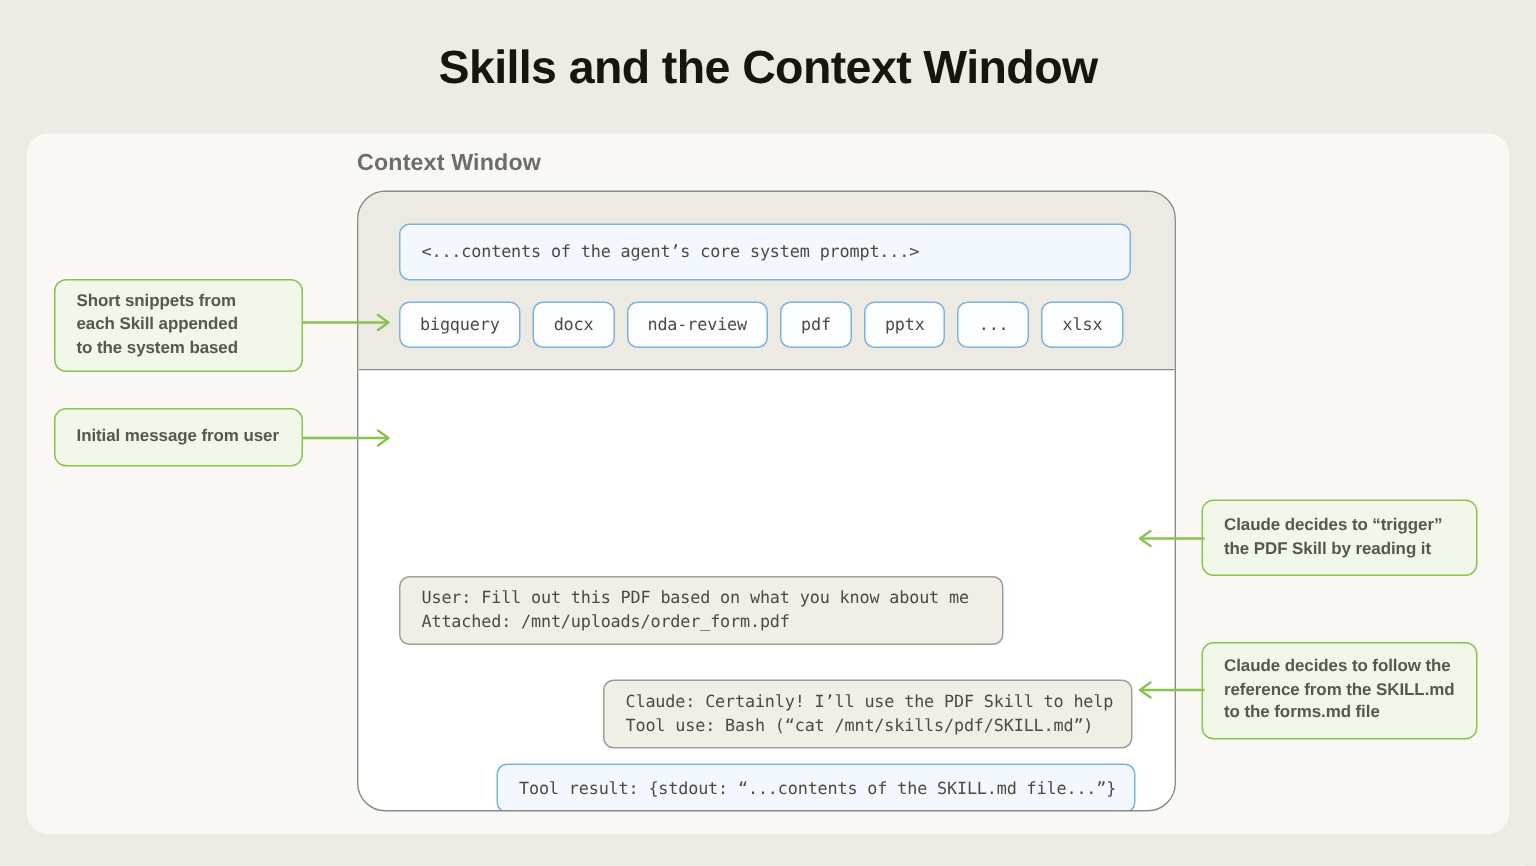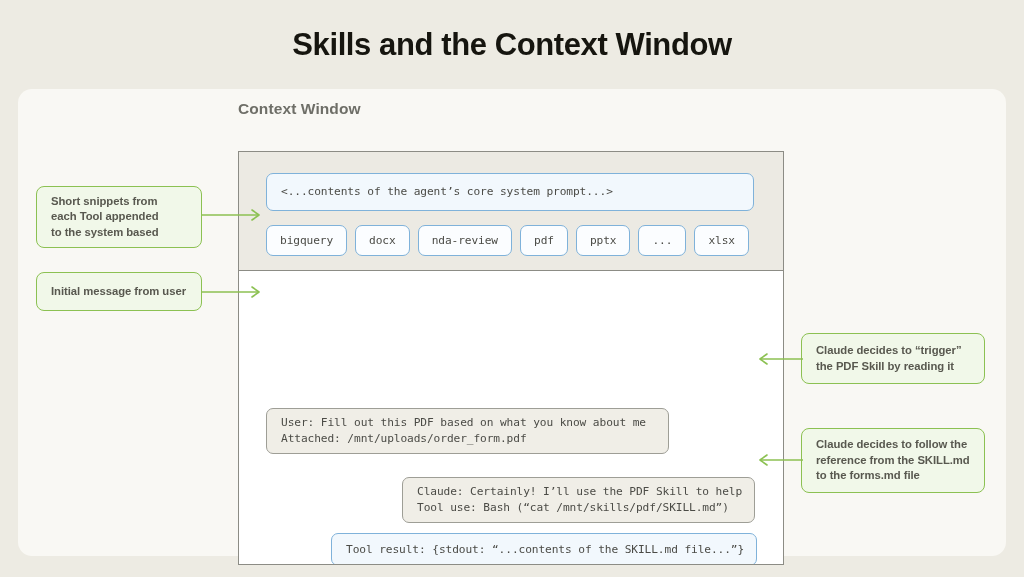--- a/index.html
+++ b/index.html
@@ -56,25 +56,24 @@
     color: #6E6E67;
     letter-spacing: 0.1px;
   }
   .context-window {
     position: absolute;
     left: 238px;
     top: 127px;
     width: 546px;
     height: 414px;
     border: 1.6px solid #8C8C85;
-    border-radius: 0;
+    border-radius: 19px;
     background: #FFFFFF;
     box-sizing: border-box;
     overflow: hidden;
-    margin-top: 24px;
   }
   .cw-system-zone {
     position: relative;
     background: #ECEAE3;
     border-bottom: 1.6px solid #8C8C85;
     box-sizing: border-box;
     height: 119px;
   }
   .cw-convo-zone {
     position: relative;
@@ -220,21 +219,21 @@
 
       <div class="msgbox blue" id="tool-result-1-box">
         <span class="ln">Tool result: {stdout: “...contents of the SKILL.md file...”}</span>
       </div>
 
     </div>
   </div>
 
   <div class="callout" id="callout-snippets">
     <span class="ln">Short snippets from</span>
-    <span class="ln">each Tool appended</span>
+    <span class="ln">each Skill appended</span>
     <span class="ln">to the system based</span>
   </div>
 
   <div class="callout" id="callout-initial">
     <span class="ln">Initial message from user</span>
   </div>
 
   <div class="callout" id="callout-trigger">
     <span class="ln">Claude decides to “trigger”</span>
     <span class="ln">the PDF Skill by reading it</span>

